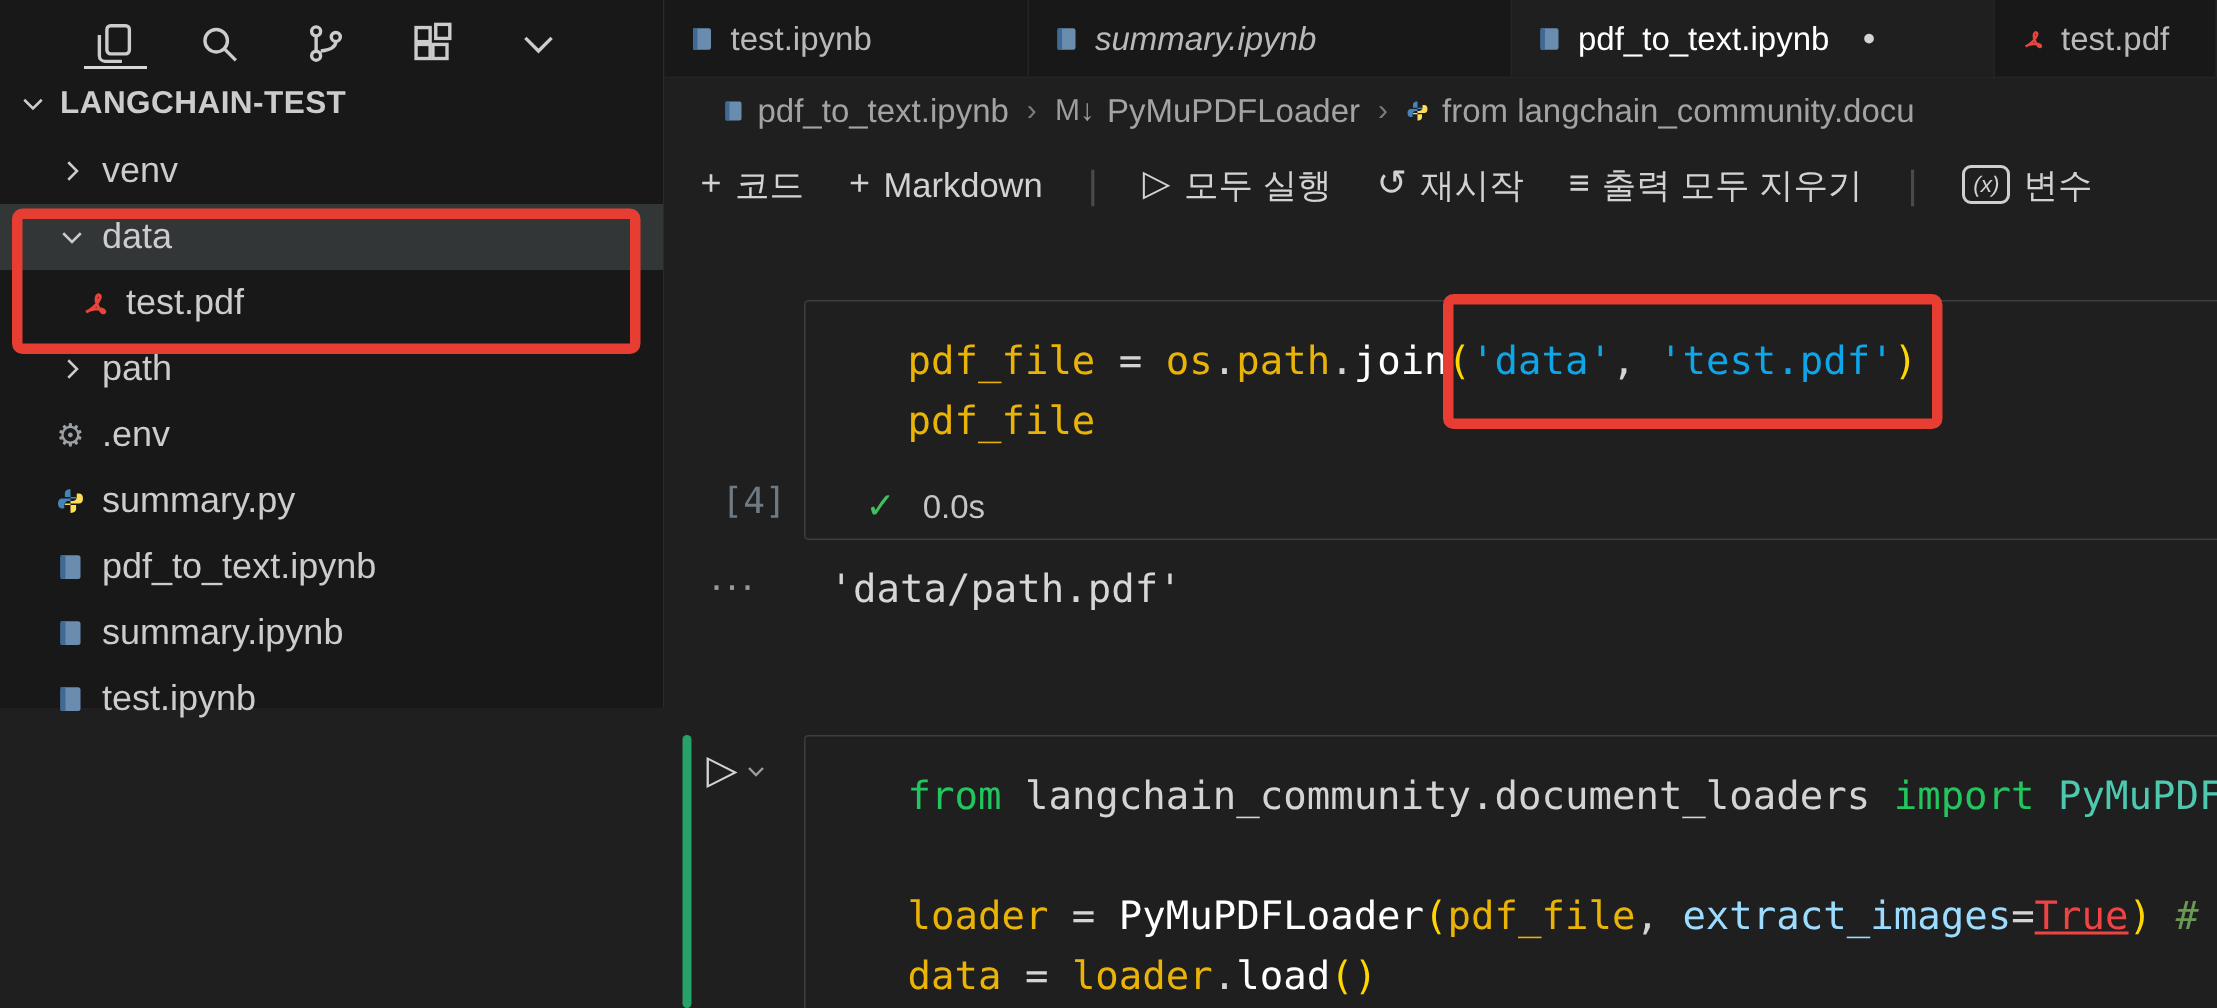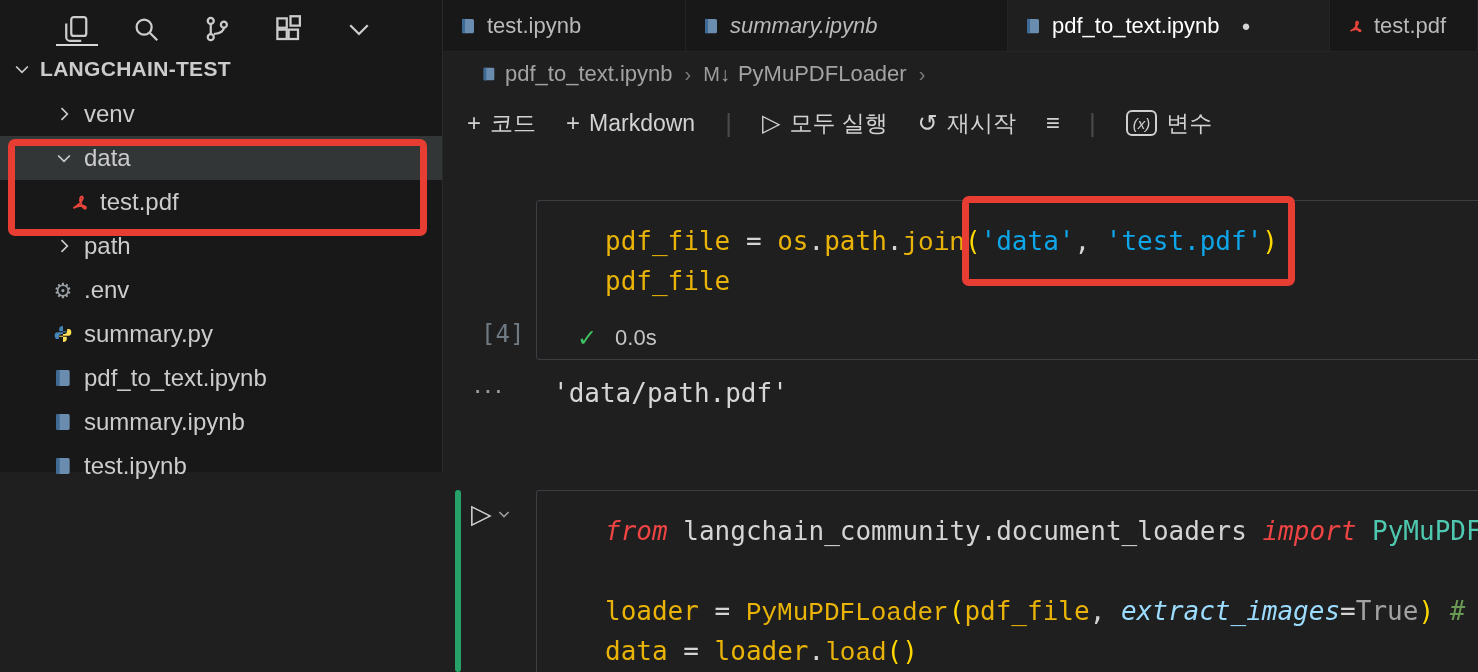--- a/index.html
+++ b/index.html
@@ -6,21 +6,21 @@
   html,body { width:1478px; height:672px; overflow:hidden; }
   body { position:relative; background:#1f1f1f; font-family:"Liberation Sans","DejaVu Sans",sans-serif; color:#cccccc; }
 
   
   .sidebar { position:absolute; left:0; top:0; width:443px; height:472px; background:#181818; border-right:1px solid #2a2a2a; }
   .act-row { position:relative; display:flex; align-items:center; gap:41px; padding:12px 0 0 60px; height:46px; }
   .act-ic { width:30px; height:30px; display:flex; align-items:center; justify-content:center; cursor:pointer; }
   .act-underline { position:absolute; left:56px; top:44px; width:42px; height:2px; background:#d7d7d7; }
   .ws-row { display:flex; align-items:center; gap:8px; padding-left:12px; height:46px; font-weight:700; font-size:21px; letter-spacing:.3px; color:#cccccc; }
   .tree { }
-  .trow { display:flex; align-items:center; height:44px; font-size:24px; color:#cccccc; cursor:pointer; white-space:nowrap;padding-left:16px; }
+  .trow { display:flex; align-items:center; height:44px; font-size:24px; color:#cccccc; cursor:pointer; white-space:nowrap; }
   .trow.sel { background:#333637; }
   .ch { margin-left:38px; width:20px; height:20px; flex:0 0 20px; }
   .fic-root { margin-left:36px; width:22px; height:22px; flex:0 0 22px; display:flex; align-items:center; justify-content:center; }
   .fic-nested { margin-left:52px; width:22px; height:22px; flex:0 0 22px; display:flex; align-items:center; justify-content:center; }
   .tlabel { margin-left:10px; }
   .gear-glyph { font-size:21px; color:#9aa0a6; line-height:1; }
 
   
   .tabbar { position:absolute; left:443px; top:0; right:0; height:52px; background:#181818; display:flex; border-bottom:1px solid #242424; }
   .tab { display:flex; align-items:center; gap:10px; padding:0 16px; border-right:1px solid #242424; font-size:22px; color:#b9b9b9; cursor:pointer; overflow:hidden; white-space:nowrap; }
@@ -55,27 +55,27 @@
   .exec-label { position:absolute; left:38px; top:170px; font-family:"DejaVu Sans Mono",monospace; font-size:24px; color:#6f7a83; }
   .out-dots { position:absolute; left:30px; top:224px; font-size:28px; color:#9a9a9a; letter-spacing:1px; cursor:pointer; }
   .output-text { position:absolute; left:110px; top:228px; font-family:"DejaVu Sans Mono","Liberation Mono",monospace; font-size:26px; color:#d6d6d6; }
   .runbar { position:absolute; left:12px; top:340px; width:6px; height:182px; background:#26a269; border-radius:3px; }
   .run-btn { position:absolute; left:28px; top:348px; display:flex; align-items:center; gap:4px; cursor:pointer; }
   .run-glyph { font-size:27px; color:#d4d4d4; }
 
   
   .tk-v { color:#eab308; }
   .tk-o { color:#d4d4d4; }
-  .tk-f { color:#eab308;font-family:Liberation Mono, monospace; }
+  .tk-f { color:#ffffff; }
   .tk-b { color:#ffd700; }
   .tk-s { color:#0ea5e9; }
-  .tk-k { color:#ef4444; font-style:italic; }
+  .tk-k { color:#22c55e; }
   .tk-cl { color:#4ec9b0; }
-  .tk-p { color:#9cdcfe; font-style:italic; }
-  .tk-c { color:#a3a3a3; }
+  .tk-p { color:#9cdcfe; }
+  .tk-c { color:#ef4444;text-decoration:underline; }
   .tk-cm { color:#6a9955; font-style:italic; }
 
   
   .ann { position:absolute; border:7px solid #e73d33; border-radius:7px; z-index:60; pointer-events:none; }
   .ann1 { left:8px; top:139px; width:419px; height:97px; }
   .ann2 { left:962px; top:196px; width:333px; height:90px; }
 
   svg.icn { display:block; }
 </style>
 </head>
@@ -236,20 +236,27 @@
         <rect x="4" y="2.5" width="4" height="19" fill="#3e6a96"></rect>
       </svg>
     <span>pdf_to_text.ipynb</span>
   </span>
   <span class="bc-sep">›</span>
   <span class="bc-item">
     <span class="md-marker">M↓</span>
     <span>PyMuPDFLoader</span>
   </span>
   <span class="bc-sep">›</span>
+  <span class="bc-item">
+    <svg class="icn" width="16" height="16" viewBox="0 0 24 24">
+        <path d="M12 2.5c-3.5 0-4.5 1.7-4.5 3.5v2.8h9V10H5.2C3.3 10 2 11.2 2 14s1.3 4 3.2 4H7v-2.7c0-1.9 1.5-3.3 3.4-3.3H12z" fill="#4584b6"></path>
+        <path d="M12 21.5c3.5 0 4.5-1.7 4.5-3.5v-2.8h-9V14h11.3c1.9 0 3.2-1.2 3.2-4s-1.3-4-3.2-4H17v2.7c0 1.9-1.5 3.3-3.4 3.3H12z" fill="#ffde57"></path>
+      </svg>
+    <span>from langchain_community.docu</span>
+  </span>
 </div>
 
 <div class="nbtoolbar">
   <span class="tbtn">
     <span class="tb-ic">+</span>
     <span>코드</span>
   </span>
   <span class="tbtn">
     <span class="tb-ic">+</span>
     <span>Markdown</span>
@@ -258,20 +265,21 @@
   <span class="tbtn">
     <span class="tb-ic">▷</span>
     <span>모두 실행</span>
   </span>
   <span class="tbtn">
     <span class="tb-ic">↺</span>
     <span>재시작</span>
   </span>
   <span class="tbtn">
     <span class="tb-ic clear">≡</span>
+    <span>출력 모두 지우기</span>
   </span>
   <span class="tdiv">|</span>
   <span class="tbtn">
     <span class="var-box">(x)</span>
     <span>변수</span>
   </span>
 </div>
 
 <div class="nb">
 

